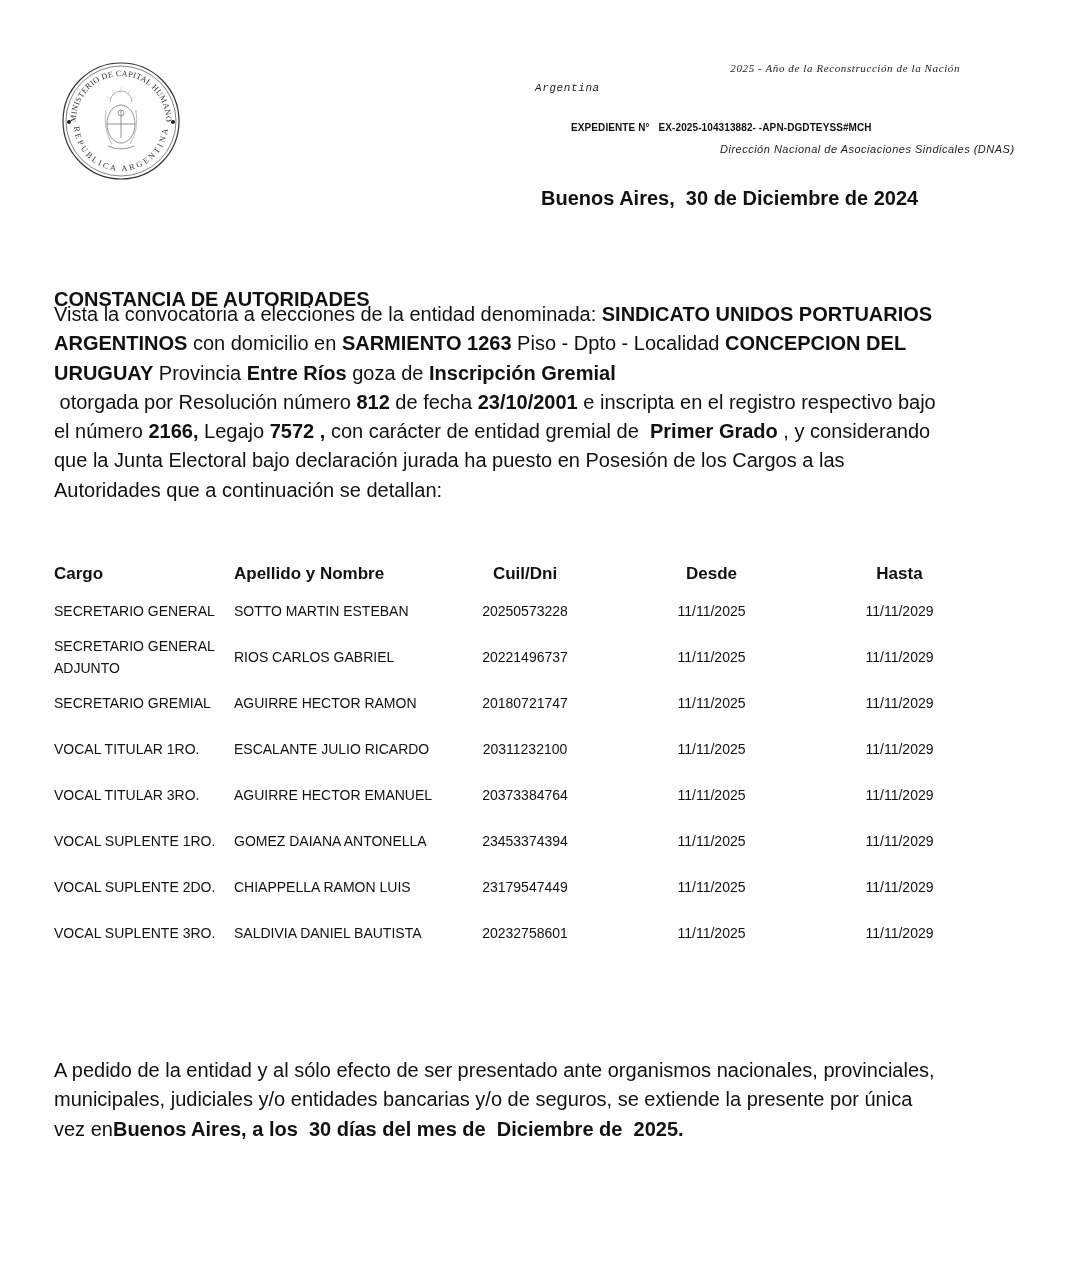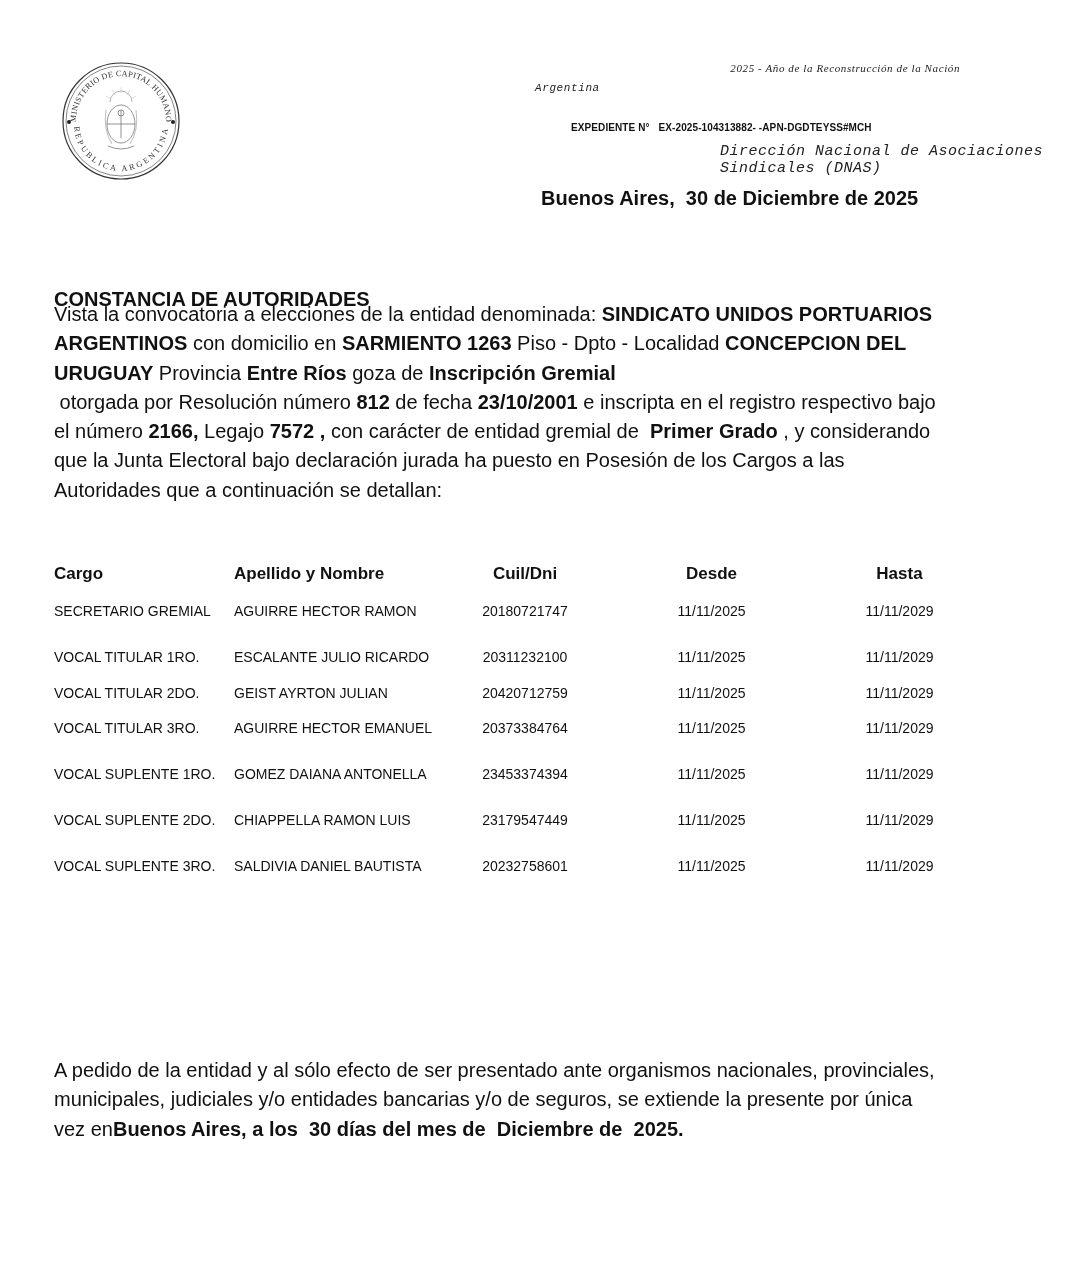--- a/index.html
+++ b/index.html
@@ -20,21 +20,21 @@
       font-family: Liberation Mono, monospace; font-style: italic; font-size: 11px;
       letter-spacing: 0.6px; color: #222;
     }
     .expediente {
       position: absolute; left: 571px; top: 122px;
       font-weight: bold; font-size: 10px; letter-spacing: 0.1px;
     }
     .expediente .lbl { margin-right: 6px; }
     .direccion {
       position: absolute; left: 720px; top: 143px;
-      font-family: Liberation Mono, monospace; font-style: italic; font-size: 15px;
+      font-family: Liberation Sans, sans-serif; font-style: italic; font-size: 11px;
       letter-spacing: 0.5px; color: #222;
     }
     .date-line {
       position: absolute; left: 541px; top: 187px;
       font-weight: bold; font-size: 20px; white-space: pre;
     }
     .doc-title {
       position: absolute; left: 54px; top: 244px;
       font-weight: bold; font-size: 20px; margin-top: 44px;
     }
@@ -102,56 +102,63 @@
 
 <div class="motto">2025 - Año de la Reconstrucción de la Nación</div>
 <div class="motto2">Argentina</div>
 
 <div class="expediente">
   <span class="lbl">EXPEDIENTE N°</span>
   <span>EX-2025-104313882- -APN-DGDTEYSS#MCH</span>
 </div>
 <div class="direccion">Dirección Nacional de Asociaciones Sindicales (DNAS)</div>
 
-<div class="date-line">Buenos Aires,  30 de Diciembre de 2025</div>
+<div class="date-line">Buenos Aires,  30 de Diciembre de 2024</div>
 
 <div class="doc-title">CONSTANCIA DE AUTORIDADES</div>
 
 <div class="para para1"><span>Vista la convocatoria a elecciones de la entidad denominada: </span><b>SINDICATO UNIDOS PORTUARIOS ARGENTINOS</b><span> con domicilio en </span><b>SARMIENTO 1263</b><span> Piso - Dpto - Localidad </span><b>CONCEPCION DEL URUGUAY</b><span> Provincia </span><b>Entre Ríos</b><span> goza de </span><b>Inscripción Gremial</b><span>
  otorgada por Resolución número </span><b>812</b><span> de fecha </span><b>23/10/2001</b><span> e inscripta en el registro respectivo bajo el número </span><b>2166,</b><span> Legajo </span><b>7572 ,</b><span> con carácter de entidad gremial de  </span><b>Primer Grado</b><span> , y considerando que la Junta Electoral bajo declaración jurada ha puesto en Posesión de los Cargos a las Autoridades que a continuación se detallan:</span></div>
 
 <table class="auth">
   <thead>
     <tr>
       <th class="c-cargo">Cargo</th>
       <th class="c-nombre">Apellido y Nombre</th>
       <th class="c-cuil">Cuil/Dni</th>
       <th class="c-desde">Desde</th>
       <th class="c-hasta">Hasta</th>
     </tr>
   </thead>
   <tbody id="auth-body">
       <tr class="row">
+        <td class="c-cargo">SECRETARIO GENERAL</td>
+        <td class="c-nombre">SOTTO MARTIN ESTEBAN</td>
+        <td class="c-cuil">20250573228</td>
+        <td class="c-desde">11/11/2025</td>
+        <td class="c-hasta">11/11/2029</td>
+      </tr>
+      <tr class="row">
+        <td class="c-cargo">SECRETARIO GENERAL ADJUNTO</td>
+        <td class="c-nombre">RIOS CARLOS GABRIEL</td>
+        <td class="c-cuil">20221496737</td>
+        <td class="c-desde">11/11/2025</td>
+        <td class="c-hasta">11/11/2029</td>
+      </tr>
+      <tr class="row">
         <td class="c-cargo">SECRETARIO GREMIAL</td>
         <td class="c-nombre">AGUIRRE HECTOR RAMON</td>
         <td class="c-cuil">20180721747</td>
         <td class="c-desde">11/11/2025</td>
         <td class="c-hasta">11/11/2029</td>
       </tr>
       <tr class="row">
         <td class="c-cargo">VOCAL TITULAR 1RO.</td>
         <td class="c-nombre">ESCALANTE JULIO RICARDO</td>
         <td class="c-cuil">20311232100</td>
-        <td class="c-desde">11/11/2025</td>
-        <td class="c-hasta">11/11/2029</td>
-      </tr>
-      <tr class="row single">
-        <td class="c-cargo">VOCAL TITULAR 2DO.</td>
-        <td class="c-nombre">GEIST AYRTON JULIAN</td>
-        <td class="c-cuil">20420712759</td>
         <td class="c-desde">11/11/2025</td>
         <td class="c-hasta">11/11/2029</td>
       </tr>
       <tr class="row">
         <td class="c-cargo">VOCAL TITULAR 3RO.</td>
         <td class="c-nombre">AGUIRRE HECTOR EMANUEL</td>
         <td class="c-cuil">20373384764</td>
         <td class="c-desde">11/11/2025</td>
         <td class="c-hasta">11/11/2029</td>
       </tr>

